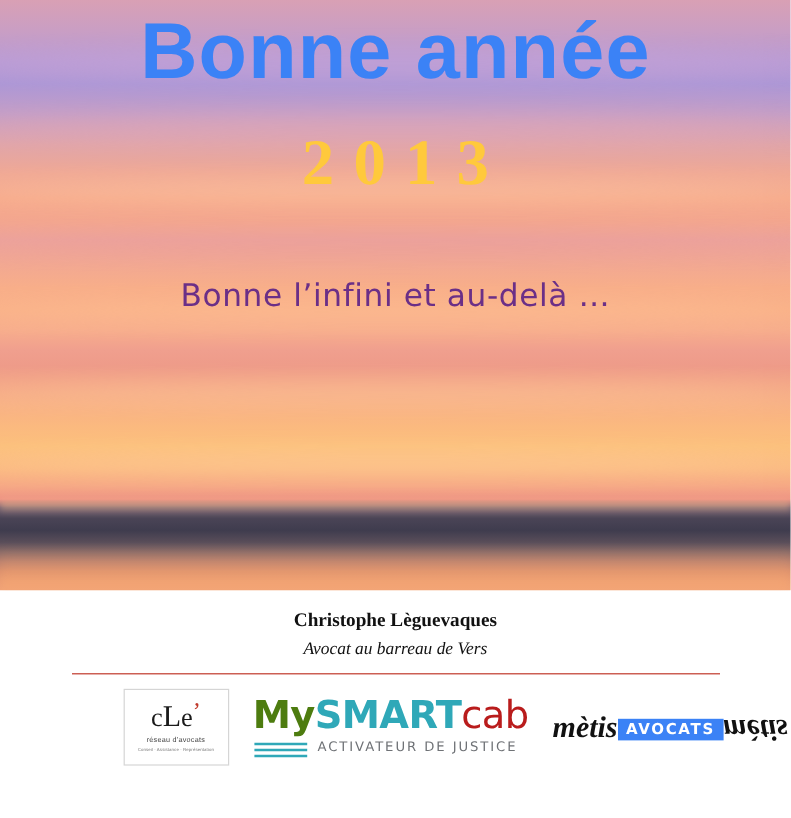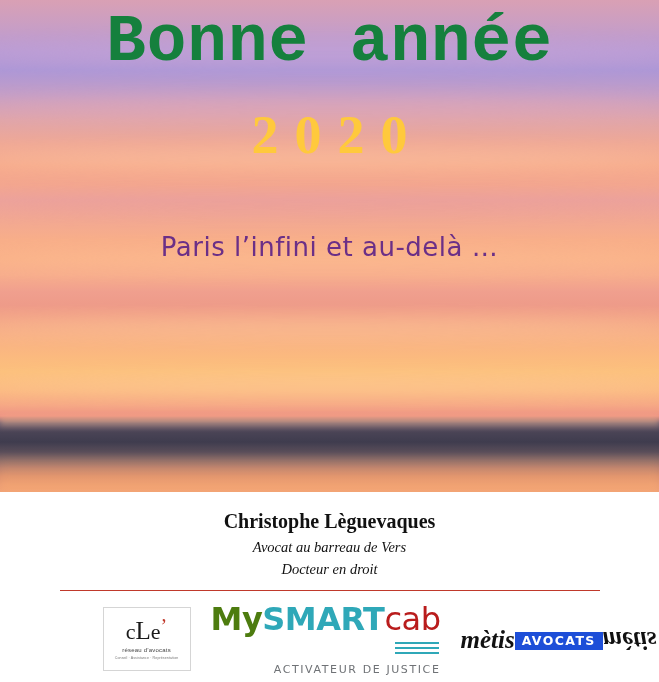--- a/index.html
+++ b/index.html
@@ -97,25 +97,25 @@
     height: 37px;
     background: linear-gradient(to bottom, rgba(255,170,110,0), rgba(255,175,115,.45));
     filter: blur(4px);
   }
 
   .greeting {
     position: absolute;
     top: 8px;
     left: 0; right: 0;
     text-align: center;
-    font-family: Liberation Mono, monospace;
+    font-family: Liberation Sans, sans-serif;
     font-weight: bold;
     font-size: 66px;
     line-height: 1.05;
-    color: #15803d;
+    color: #3b82f6;
     letter-spacing: 1px;
   }
   .year {
     position: absolute;
     top: 104px;
     left: 0; right: 0;
     text-align: center;
     font-family: "Liberation Serif", serif;
     font-weight: bold;
     font-size: 54px;
@@ -135,21 +135,21 @@
   }
 
   
   .signature {
     padding-top: 14px;
     text-align: center;
   }
   .sig-name {
     font-family: "Liberation Serif", serif;
     font-weight: bold;
-    font-size: 20px;
+    font-size: 16px;
     color: #111111;
     line-height: 1.5;
   }
   .sig-role {
     font-family: "Liberation Serif", serif;
     font-style: italic;
     font-size: 14.5px;
     color: #111111;
     line-height: 1.55;
   }
@@ -217,25 +217,24 @@
     font-family: "DejaVu Sans", sans-serif;
     font-size: 32px;
     line-height: 1;
     letter-spacing: -.5px;
   }
   .msc-my { color: #4d7c0f; font-weight: bold; }
   .msc-smart { color: #2fa8b8; font-weight: bold; text-align: center; }
   .msc-cab { color: #b91c1c; font-weight: normal; }
   .msc-bottom {
     display: flex;
-    align-items: flex-end;
+    align-items: flex-start;
     gap: 8px;
     margin-top: 4px;
     width: 100%;
-    flex-direction: column;
   }
   .msc-waves { width: 46px; height: 16px; flex: 0 0 auto; }
   .msc-sub {
     font-family: "DejaVu Sans", sans-serif;
     font-size: 11px;
     letter-spacing: 1.6px;
     color: #6f7276;
   }
 
   .logo-metis {
@@ -245,21 +244,21 @@
   }
   .metis-word {
     font-family: "Liberation Serif", serif;
     font-weight: bold;
     font-style: italic;
     font-size: 25px;
     color: #111111;
     line-height: 1;
   }
   .metis-bar {
-    background: #1d4ed8;
+    background: #3b82f6;
     color: #ffffff;
     font-family: "DejaVu Sans", sans-serif;
     font-size: 12.5px;
     font-weight: bold;
     letter-spacing: 1.4px;
     padding: 1px 7px 2px;
     margin-top: 3px;
   }
   .metis-mirror {
     font-family: "Liberation Serif", serif;
@@ -283,28 +282,27 @@
     <div class="streak s2"></div>
     <div class="streak s3"></div>
     <div class="streak s4"></div>
     <div class="streak s5"></div>
     <div class="streak s6"></div>
     <div class="streak s7"></div>
     <div class="sea-glow"></div>
     <div class="water-sheen"></div>
 
     <div class="greeting">Bonne année</div>
-    <div class="year">2020</div>
-    <div class="tagline">Paris l’infini et au-delà …</div>
+    <div class="year">2013</div>
+    <div class="tagline">Bonne l’infini et au-delà …</div>
   </div>
 
   <div class="signature">
     <div class="sig-name">Christophe Lèguevaques</div>
     <div class="sig-role">Avocat au barreau de Vers</div>
-    <div class="sig-role">Docteur en droit</div>
     <div class="rule"></div>
   </div>
 
   <div class="logos">
 
     <div class="logo-cle">
       <div class="cle-word">
         <span>c</span><span class="big">L</span><span>e</span><span class="cle-apos">’</span>
       </div>
       <div class="cle-sub">réseau d’avocats</div>

